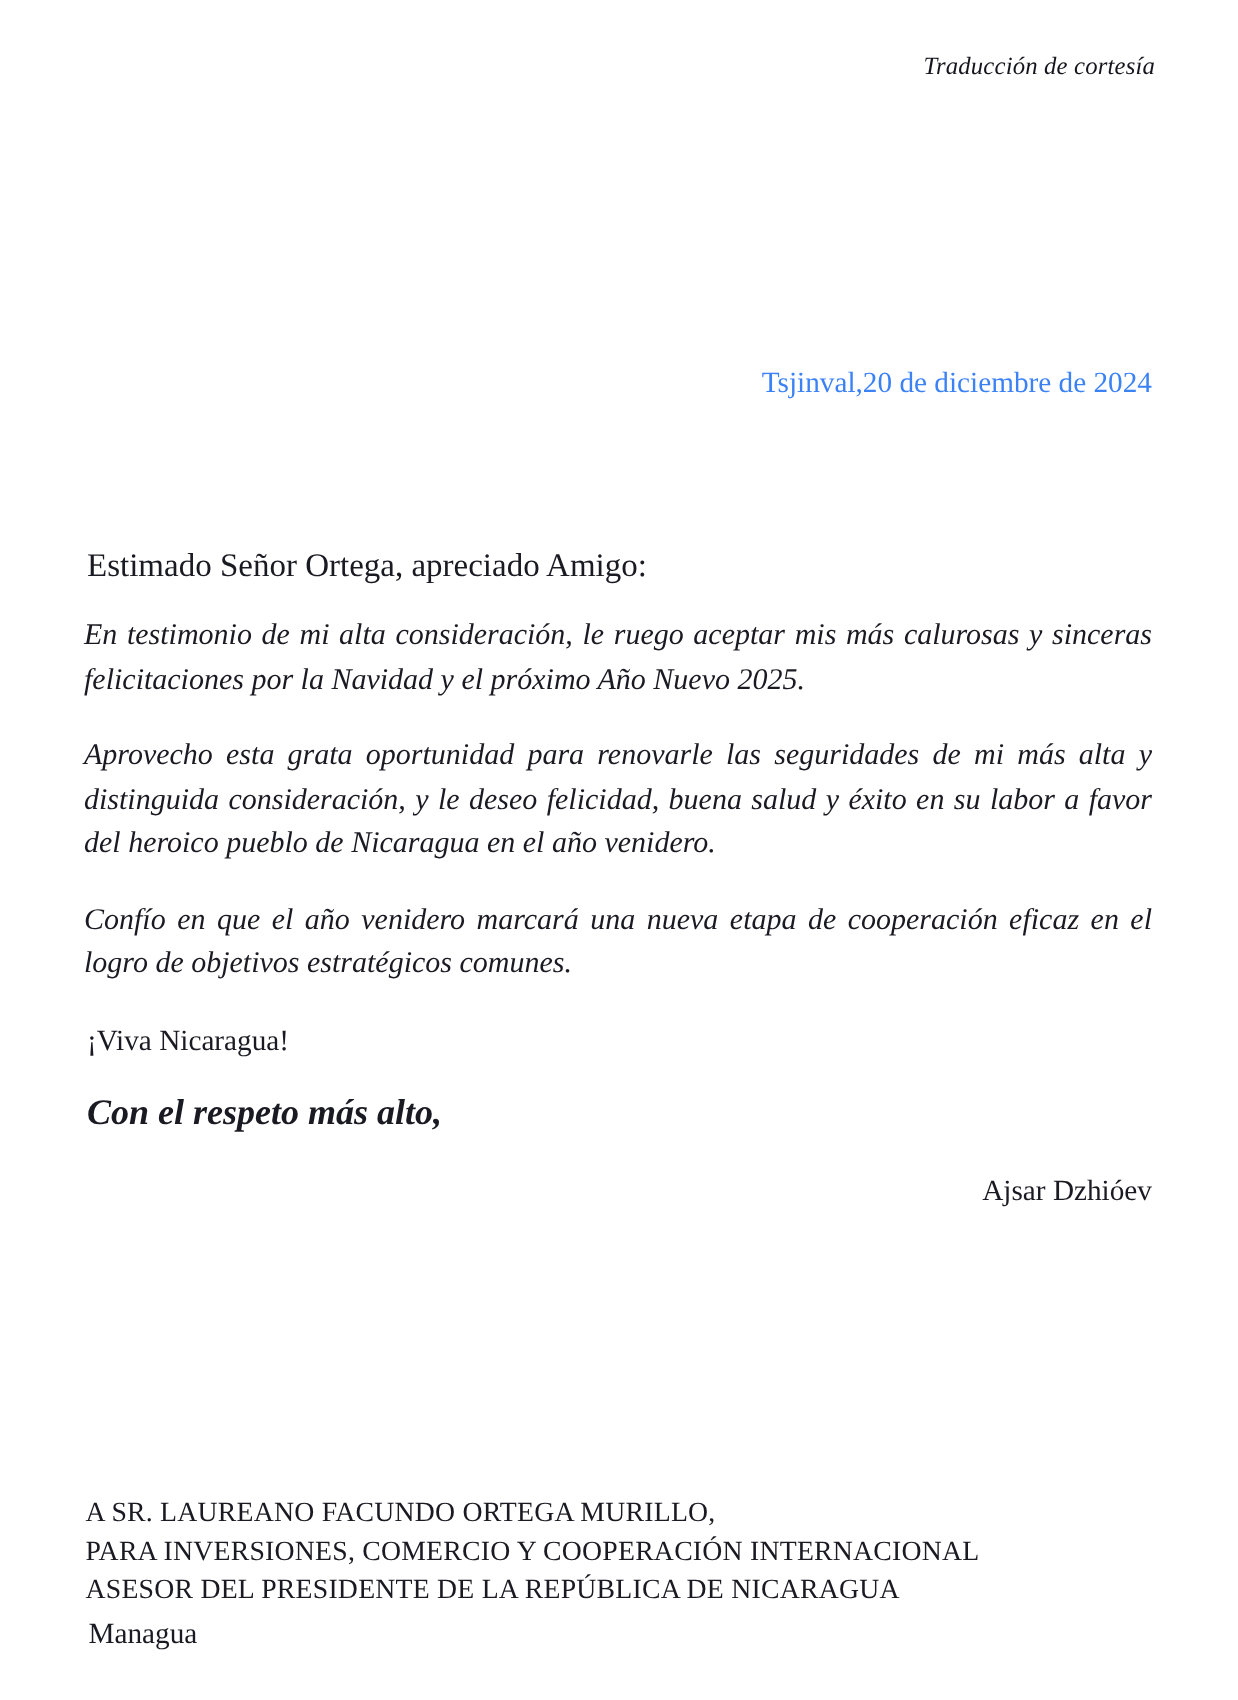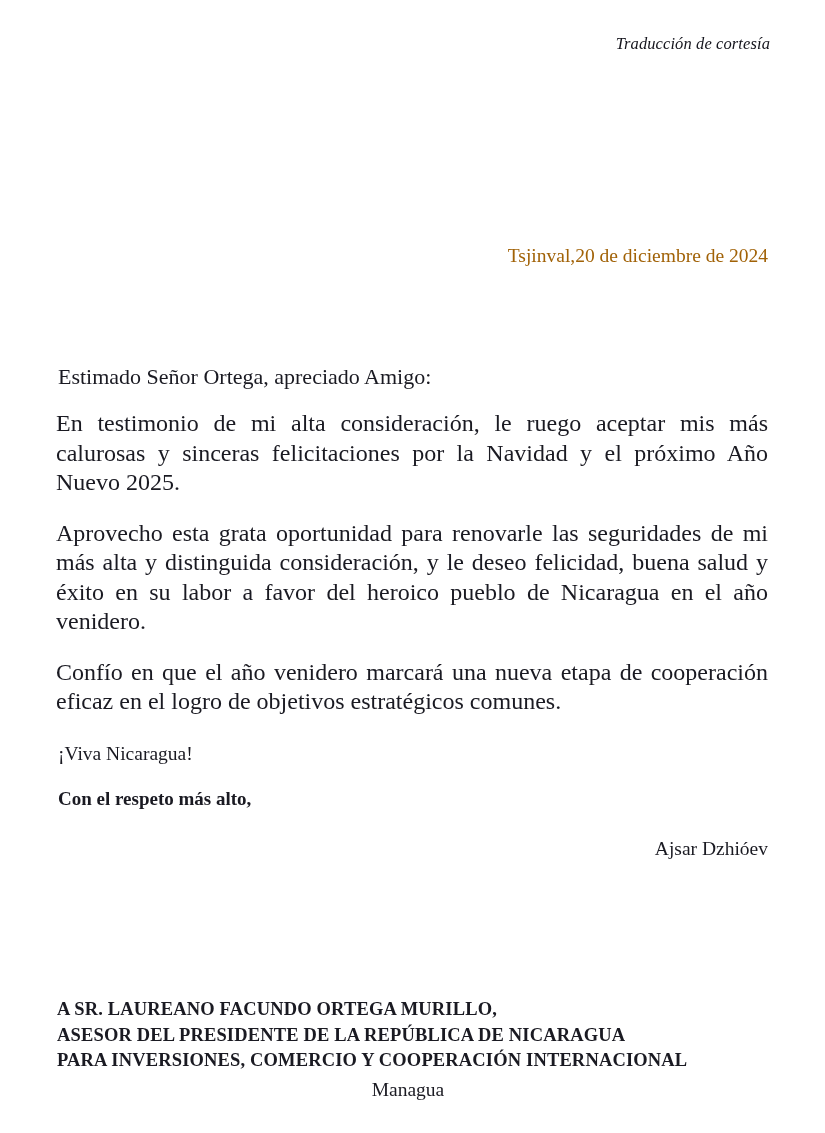--- a/index.html
+++ b/index.html
@@ -32,56 +32,58 @@
     color: #15151d;
   }
 
   
   .dateline {
     position: absolute;
     top: 245px;
     right: 57px;
     font-size: 19.5px;
     white-space: nowrap;
-    color: #a16207;
+    color: #3b82f6;
   }
 
   
   .letter-body {
     position: absolute;
     left: 56px;
     top: 366px;
     width: 712px;
   }
 
   .salutation {
     font-size: 22px;
     line-height: 1.0;
     margin: 0 0 0 2px;
     white-space: nowrap;
   }
 
   .para {
-    font-size: 24px;
+    font-size: 20px;
     line-height: 29.5px;
     text-align: justify;
     text-justify: inter-word;
     margin: 21px 0 0 0;
     hyphens: none;
+    font-style: italic;
   }
 
   .cheer {
     font-size: 19.5px;
     line-height: 1.0;
     margin: 27px 0 0 2px;
     white-space: nowrap;
   }
 
   .closing {
-    font-size: 19px;
+    font-size: 24px;
+    font-style: italic;
     font-weight: bold;
     line-height: 1.0;
     margin: 26px 0 0 2px;
     white-space: nowrap;
   }
 
   .signature {
     font-size: 19.5px;
     line-height: 1.0;
     margin: 31px 0 0 0;
@@ -92,34 +94,33 @@
   
   .addressee {
     position: absolute;
     left: 57px;
     top: 997px;
     width: 700px;
   }
 
   .addressee .addr-line {
     font-size: 18.5px;
-    font-weight: bold;
+    font-weight: normal;
     line-height: 25.5px;
     letter-spacing: 0.15px;
     white-space: nowrap;
     margin: 0;
   }
 
   .addressee .addr-city {
     font-size: 19.5px;
     font-weight: normal;
     line-height: 25.5px;
     white-space: nowrap;
     margin: 3px 0 0 2px;
-    text-align: center;
   }
 </style>
 </head>
 <body>
 
 <div class="page">
 
   <div class="courtesy-note">Traducción de cortesía</div>
 
   <div class="dateline">Tsjinval,20 de diciembre de 2024</div>
@@ -138,18 +139,18 @@
     <p class="cheer">¡Viva Nicaragua!</p>
 
     <p class="closing">Con el respeto más alto,</p>
 
     <p class="signature">Ajsar Dzhióev</p>
 
   </div>
 
   <div class="addressee">
     <p class="addr-line">A SR. LAUREANO FACUNDO ORTEGA MURILLO,</p>
+    <p class="addr-line">PARA INVERSIONES, COMERCIO Y COOPERACIÓN INTERNACIONAL</p>
     <p class="addr-line">ASESOR DEL PRESIDENTE DE LA REPÚBLICA DE NICARAGUA</p>
-    <p class="addr-line">PARA INVERSIONES, COMERCIO Y COOPERACIÓN INTERNACIONAL</p>
     <p class="addr-city">Managua</p>
   </div>
 
 </div>
 
 </body></html>

